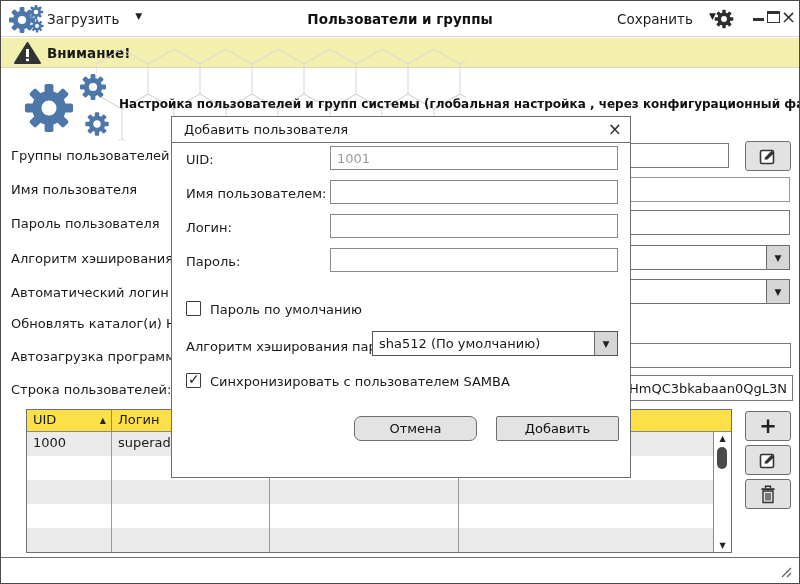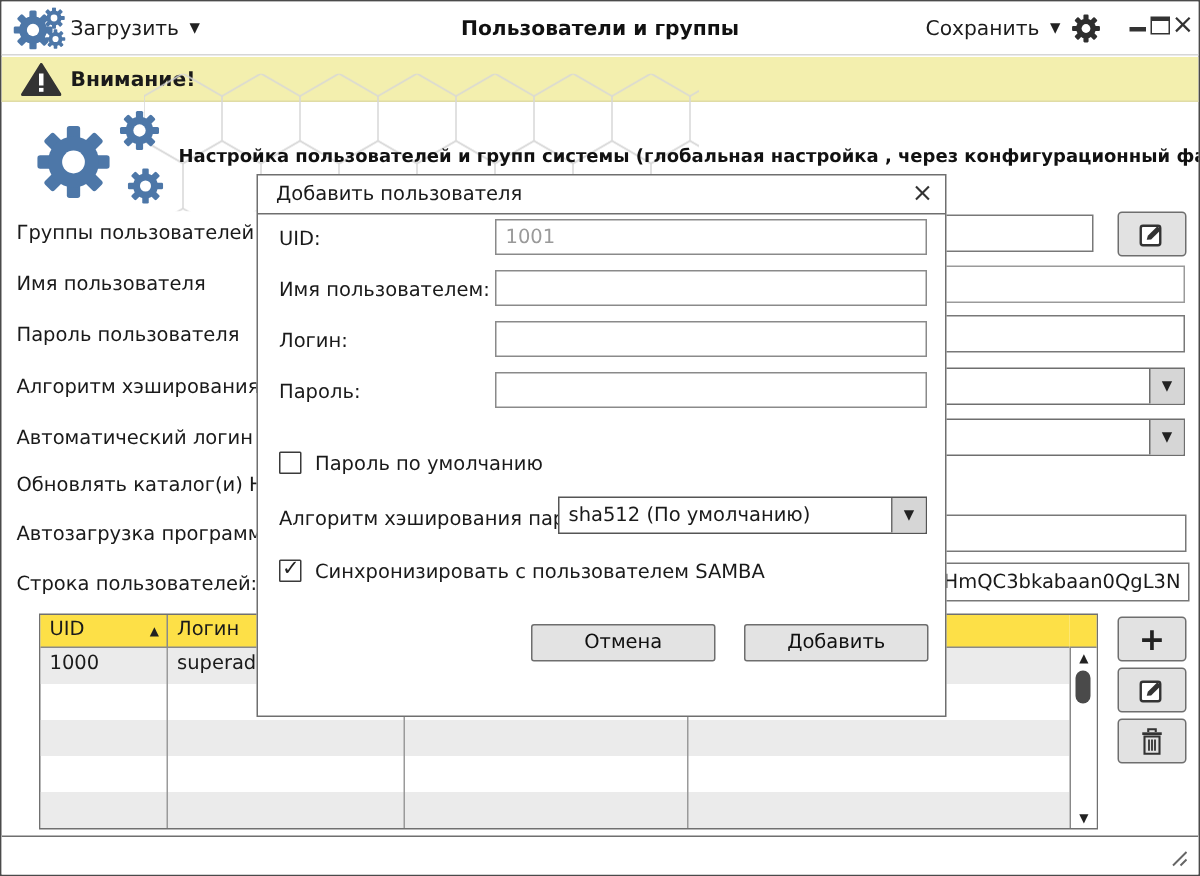--- a/index.html
+++ b/index.html
@@ -2,21 +2,21 @@
 <html><head>
 <meta charset="utf-8">
 <style>
   html,body{margin:0;padding:0;background:#fff;}
   *{box-sizing:border-box;font-family:"DejaVu Sans","Liberation Sans",sans-serif;}
   .window{position:relative;width:800px;height:584px;border:1px solid #4a4a4a;background:#fff;overflow:hidden;}
 
   
   .titlebar{position:absolute;left:0;top:0;width:100%;height:36px;background:#fff;border-bottom:1px solid #d6d6d6;}
   .logo-sm{position:absolute;left:8px;top:4px;}
-  .menu{position:absolute;top:10px;font-size:13.5px;color:#1c1c1c;cursor:default;display:flex;align-items:center;gap:7px;}
+  .menu{position:absolute;top:10px;font-size:13.5px;color:#1c1c1c;cursor:default;display:flex;gap:16px;}
   .menu-load{left:46px;}
   .menu-save{left:616px;}
   .menu .caret{font-size:9px;color:#222;}
   .app-title{position:absolute;left:0;right:0;top:10px;text-align:center;font-size:13.5px;font-weight:bold;color:#111;}
   .gear-settings{position:absolute;left:713px;top:8px;width:20px;height:20px;color:#2e2e2e;}
   .btn-min{position:absolute;left:752px;top:17px;width:11px;height:3px;background:#333;}
   .btn-restore{position:absolute;left:766px;top:10px;width:13px;height:12px;border:1.5px solid #333;border-top:3.5px solid #333;background:#fff;}
   .btn-close-x{position:absolute;left:780px;top:6px;font-size:18px;color:#333;line-height:20px;}
 
   
@@ -78,21 +78,21 @@
   .di-name{top:63px}.di-login{top:97px}.di-pass{top:131px}
   .dlg-sel{position:absolute;left:200px;top:214px;width:246px;height:25px;border:1px solid #555;}
   .cbox{position:absolute;width:15px;height:15px;border:1.5px solid #3a3a3a;background:#fff;border-radius:1px;}
   .cb1{left:14px;top:184px;}
   .cb2{left:14px;top:256px;}
   .cbox .tick{position:absolute;left:1px;top:-3px;font-size:14px;font-weight:bold;color:#222;}
   .cb-label{position:absolute;font-size:13px;color:#1a1a1a;white-space:nowrap;text-align:center;}
   .cbl1{left:38px;top:185px;}
   .cbl2{left:38px;top:257px;}
   .dlg-btn{position:absolute;top:299px;width:123px;height:25px;background:#e3e3e3;border:1px solid #6e6e6e;border-radius:2px;font-size:13px;color:#111;display:flex;align-items:center;justify-content:center;}
-  .b-cancel{left:182px;}
+  .b-cancel{left:182px;border-radius:7px;}
   .b-add{left:324px;}
 
   
   .statusbar{position:absolute;left:0;top:556px;width:100%;height:28px;background:#fff;border-top:1px solid #6f6f6f;}
   .grip{position:absolute;right:6px;top:6px;}
 </style>
 </head>
 <body>
 
 <svg width="0" height="0" style="position:absolute" aria-hidden="true">

